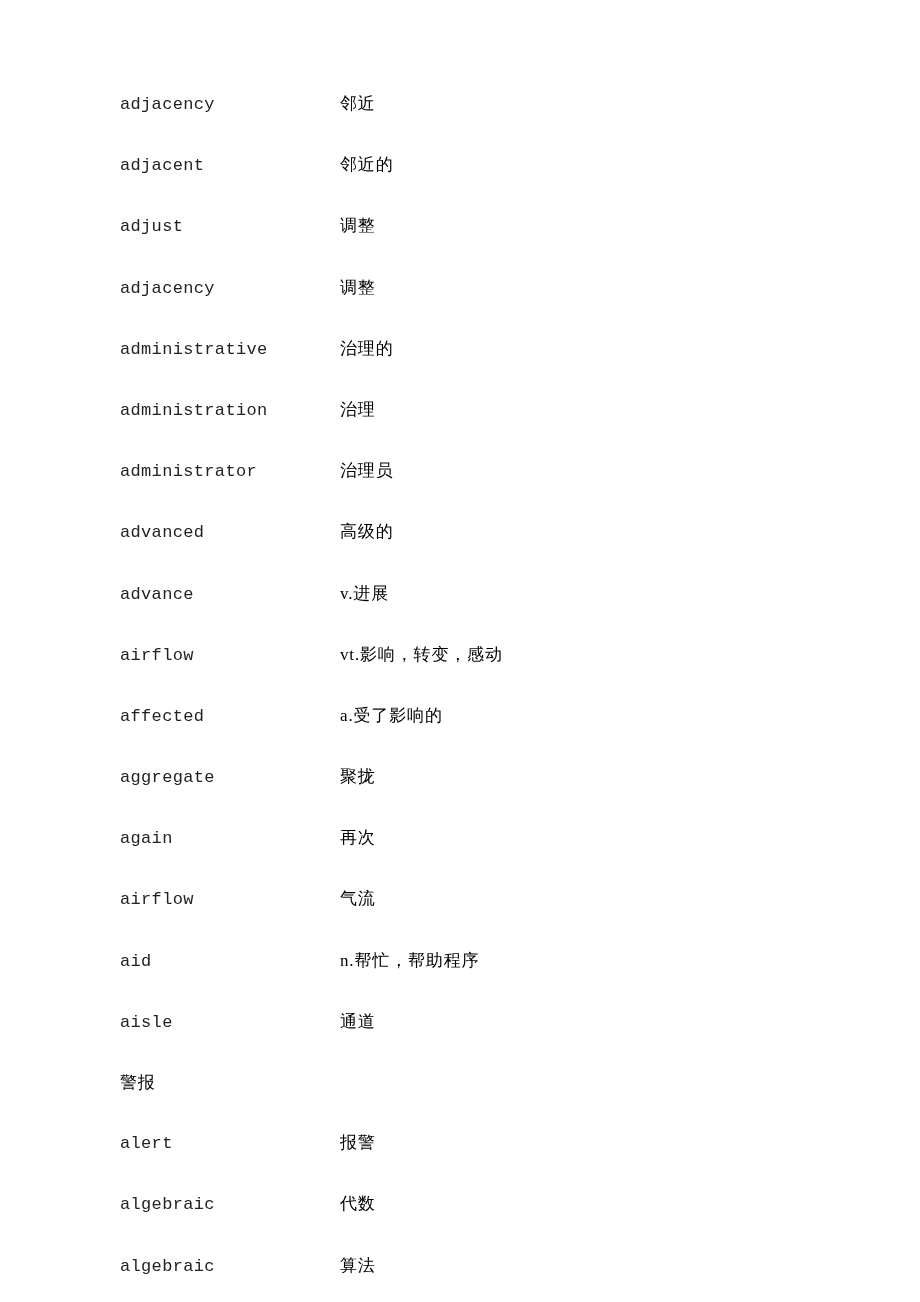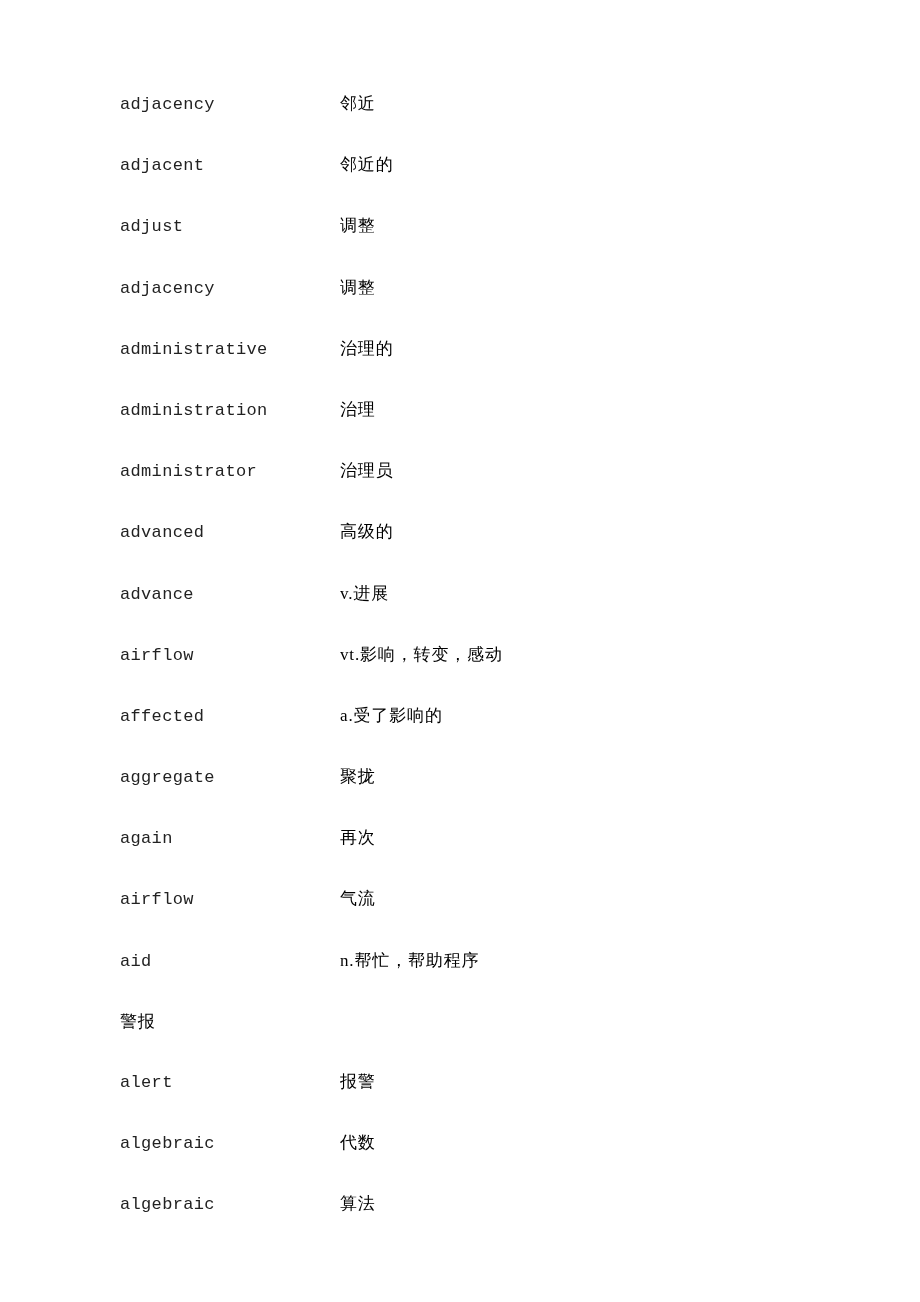--- a/index.html
+++ b/index.html
@@ -104,20 +104,24 @@
     </div>
     <div class="word-item">
       <span class="word-english">airflow</span>
       <span class="word-chinese">气流</span>
     </div>
     <div class="word-item">
       <span class="word-english">aid</span>
       <span class="word-chinese">n.帮忙，帮助程序</span>
     </div>
     <div class="word-item">
+      <span class="word-english">aisle</span>
+      <span class="word-chinese">通道</span>
+    </div>
+    <div class="word-item">
       <span class="word-chinese">警报</span>
     </div>
     <div class="word-item">
       <span class="word-english">alert</span>
       <span class="word-chinese">报警</span>
     </div>
     <div class="word-item">
       <span class="word-english">algebraic</span>
       <span class="word-chinese">代数</span>
     </div>

